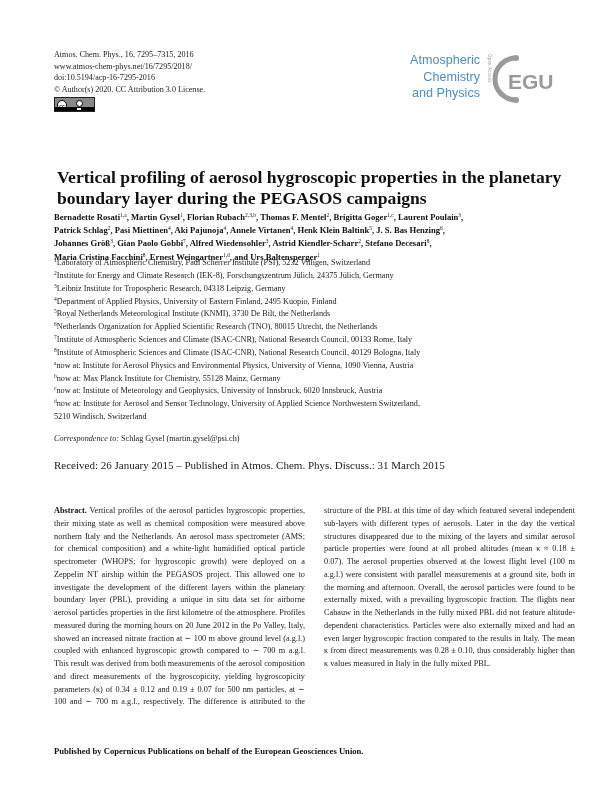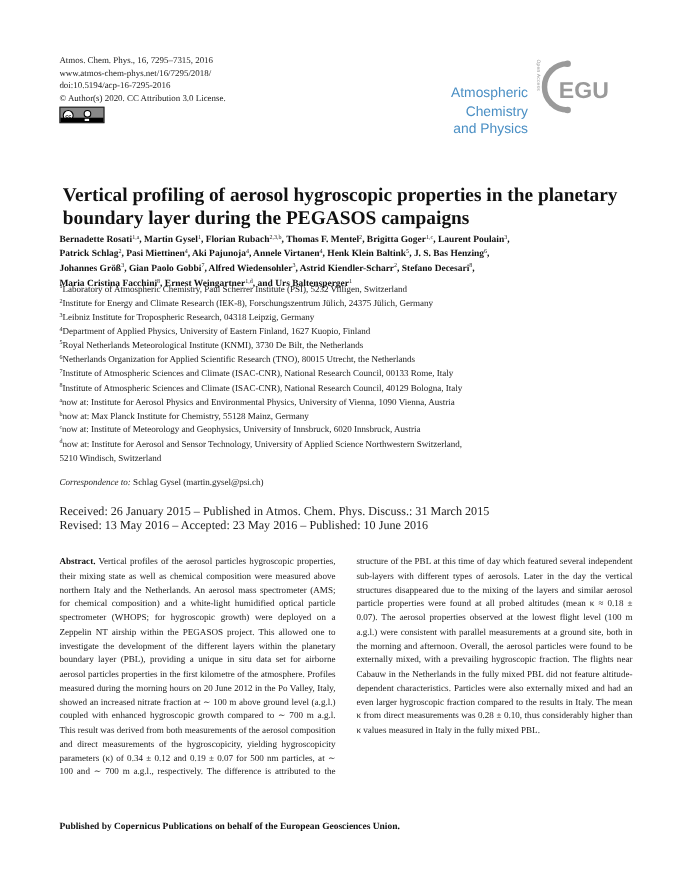--- a/index.html
+++ b/index.html
@@ -14,21 +14,21 @@
                   background: #fff; border: 1px solid #000; font-family: "Liberation Sans", sans-serif;
                   font-size: 5px; font-weight: bold; line-height: 10px; text-align: center; box-sizing: border-box; }
   .cc-badge .by { position: absolute; left: 21px; top: 1.5px; width: 7px; height: 7px; border-radius: 50%;
                   background: #fff; border: 1px solid #000; box-sizing: border-box; }
   .cc-badge .bar { position: absolute; left: 0; right: 0; bottom: 0; height: 4px; background: #000; }
   .cc-badge .bar span { position: absolute; left: 22px; top: 1px; width: 4px; height: 2px; background: #fff; }
 
   .journal-logo { position: absolute; left: 404px; top: 52px; width: 170px; height: 58px; }
   .journal-name { position: absolute; right: 94px; top: 0; text-align: right;
                   font-family: "Liberation Sans", "DejaVu Sans", sans-serif; font-size: 12.6px; line-height: 16.5px;
-                  color: #4a8fc4; white-space: nowrap; margin-top: 24px; }
+                  color: #4a8fc4; white-space: nowrap; }
   .open-access { position: absolute; left: 78px; top: 2px; width: 10px; height: 48px;
                  writing-mode: vertical-rl; font-family: "Liberation Sans", sans-serif; font-size: 4.5px;
                  color: #999; letter-spacing: 0.2px; }
   .egu { position: absolute; left: 88px; top: 0; width: 84px; height: 54px; }
 
   .title { position: absolute; left: 54px; top: 164px; width: 520px; margin: 3px;
            font-family: "Liberation Serif", "DejaVu Serif", serif; font-weight: bold; font-size: 17.6px;
            line-height: 21px; color: #111; }
 
   .authors { position: absolute; left: 54px; top: 211px; width: 530px; font-weight: bold; font-size: 8.6px;
@@ -87,38 +87,37 @@
 </div>
 
 <h1 class="title">Vertical profiling of aerosol hygroscopic properties in the planetary boundary layer during the PEGASOS campaigns</h1>
 
 <div class="authors" id="authors"><span>Bernadette Rosati</span><sup>1,a</sup><span>, </span><span>Martin Gysel</span><sup>1</sup><span>, </span><span>Florian Rubach</span><sup>2,3,b</sup><span>, </span><span>Thomas F. Mentel</span><sup>2</sup><span>, </span><span>Brigitta Goger</span><sup>1,c</sup><span>, </span><span>Laurent Poulain</span><sup>3</sup><span>, </span><br><span>Patrick Schlag</span><sup>2</sup><span>, </span><span>Pasi Miettinen</span><sup>4</sup><span>, </span><span>Aki Pajunoja</span><sup>4</sup><span>, </span><span>Annele Virtanen</span><sup>4</sup><span>, </span><span>Henk Klein Baltink</span><sup>5</sup><span>, </span><span>J. S. Bas Henzing</span><sup>6</sup><span>, </span><br><span>Johannes Größ</span><sup>3</sup><span>, </span><span>Gian Paolo Gobbi</span><sup>7</sup><span>, </span><span>Alfred Wiedensohler</span><sup>3</sup><span>, </span><span>Astrid Kiendler-Scharr</span><sup>2</sup><span>, </span><span>Stefano Decesari</span><sup>8</sup><span>, </span><br><span>Maria Cristina Facchini</span><sup>8</sup><span>, </span><span>Ernest Weingartner</span><sup>1,d</sup><span>, and </span><span>Urs Baltensperger</span><sup>1</sup></div>
 
 <div class="affils" id="affils">
     <div><sup>1</sup><span>Laboratory of Atmospheric Chemistry, Paul Scherrer Institute (PSI), 5232 Villigen, Switzerland</span></div>
     <div><sup>2</sup><span>Institute for Energy and Climate Research (IEK-8), Forschungszentrum Jülich, 24375 Jülich, Germany</span></div>
     <div><sup>3</sup><span>Leibniz Institute for Tropospheric Research, 04318 Leipzig, Germany</span></div>
-    <div><sup>4</sup><span>Department of Applied Physics, University of Eastern Finland, 1627 Kuopio, Finland</span></div>
+    <div><sup>4</sup><span>Department of Applied Physics, University of Eastern Finland, 2495 Kuopio, Finland</span></div>
     <div><sup>5</sup><span>Royal Netherlands Meteorological Institute (KNMI), 3730 De Bilt, the Netherlands</span></div>
     <div><sup>6</sup><span>Netherlands Organization for Applied Scientific Research (TNO), 80015 Utrecht, the Netherlands</span></div>
     <div><sup>7</sup><span>Institute of Atmospheric Sciences and Climate (ISAC-CNR), National Research Council, 00133 Rome, Italy</span></div>
     <div><sup>8</sup><span>Institute of Atmospheric Sciences and Climate (ISAC-CNR), National Research Council, 40129 Bologna, Italy</span></div>
     <div><sup>a</sup><span>now at: Institute for Aerosol Physics and Environmental Physics, University of Vienna, 1090 Vienna, Austria</span></div>
     <div><sup>b</sup><span>now at: Max Planck Institute for Chemistry, 55128 Mainz, Germany</span></div>
     <div><sup>c</sup><span>now at: Institute of Meteorology and Geophysics, University of Innsbruck, 6020 Innsbruck, Austria</span></div>
     <div><sup>d</sup><span>now at: Institute for Aerosol and Sensor Technology, University of Applied Science Northwestern Switzerland,</span></div>
     <div><span>5210 Windisch, Switzerland</span></div>
   </div>
 
 <div class="corr">
   <em>Correspondence to:</em><span> Schlag Gysel (martin.gysel@psi.ch)</span>
 </div>
 
 <div class="dates">
   <div>Received: 26 January 2015 – Published in Atmos. Chem. Phys. Discuss.: 31 March 2015</div>
-  <div>Revised: 13 May 2016 – Accepted: 23 May 2016 – Published: 10 June 2016</div>
 </div>
 
 <div class="abstract">
   <b>Abstract.</b><span> Vertical profiles of the aerosol particles hygroscopic properties, their mixing state as well as chemical composition were measured above northern Italy and the Netherlands. An aerosol mass spectrometer (AMS; for chemical composition) and a white-light humidified optical particle spectrometer (WHOPS; for hygroscopic growth) were deployed on a Zeppelin NT airship within the PEGASOS project. This allowed one to investigate the development of the different layers within the planetary boundary layer (PBL), providing a unique in situ data set for airborne aerosol particles properties in the first kilometre of the atmosphere. Profiles measured during the morning hours on 20 June 2012 in the Po Valley, Italy, showed an increased nitrate fraction at ∼ 100 m above ground level (a.g.l.) coupled with enhanced hygroscopic growth compared to ∼ 700 m a.g.l. This result was derived from both measurements of the aerosol composition and direct measurements of the hygroscopicity, yielding hygroscopicity parameters (κ) of 0.34 ± 0.12 and 0.19 ± 0.07 for 500 nm particles, at ∼ 100 and ∼ 700 m a.g.l., respectively. The difference is attributed to the structure of the PBL at this time of day which featured several independent sub-layers with different types of aerosols. Later in the day the vertical structures disappeared due to the mixing of the layers and similar aerosol particle properties were found at all probed altitudes (mean κ ≈ 0.18 ± 0.07). The aerosol properties observed at the lowest flight level (100 m a.g.l.) were consistent with parallel measurements at a ground site, both in the morning and afternoon. Overall, the aerosol particles were found to be externally mixed, with a prevailing hygroscopic fraction. The flights near Cabauw in the Netherlands in the fully mixed PBL did not feature altitude-dependent characteristics. Particles were also externally mixed and had an even larger hygroscopic fraction compared to the results in Italy. The mean κ from direct measurements was 0.28 ± 0.10, thus considerably higher than κ values measured in Italy in the fully mixed PBL.</span>
 </div>
 
 <div class="publisher">Published by Copernicus Publications on behalf of the European Geosciences Union.</div>
 
 </body></html>

